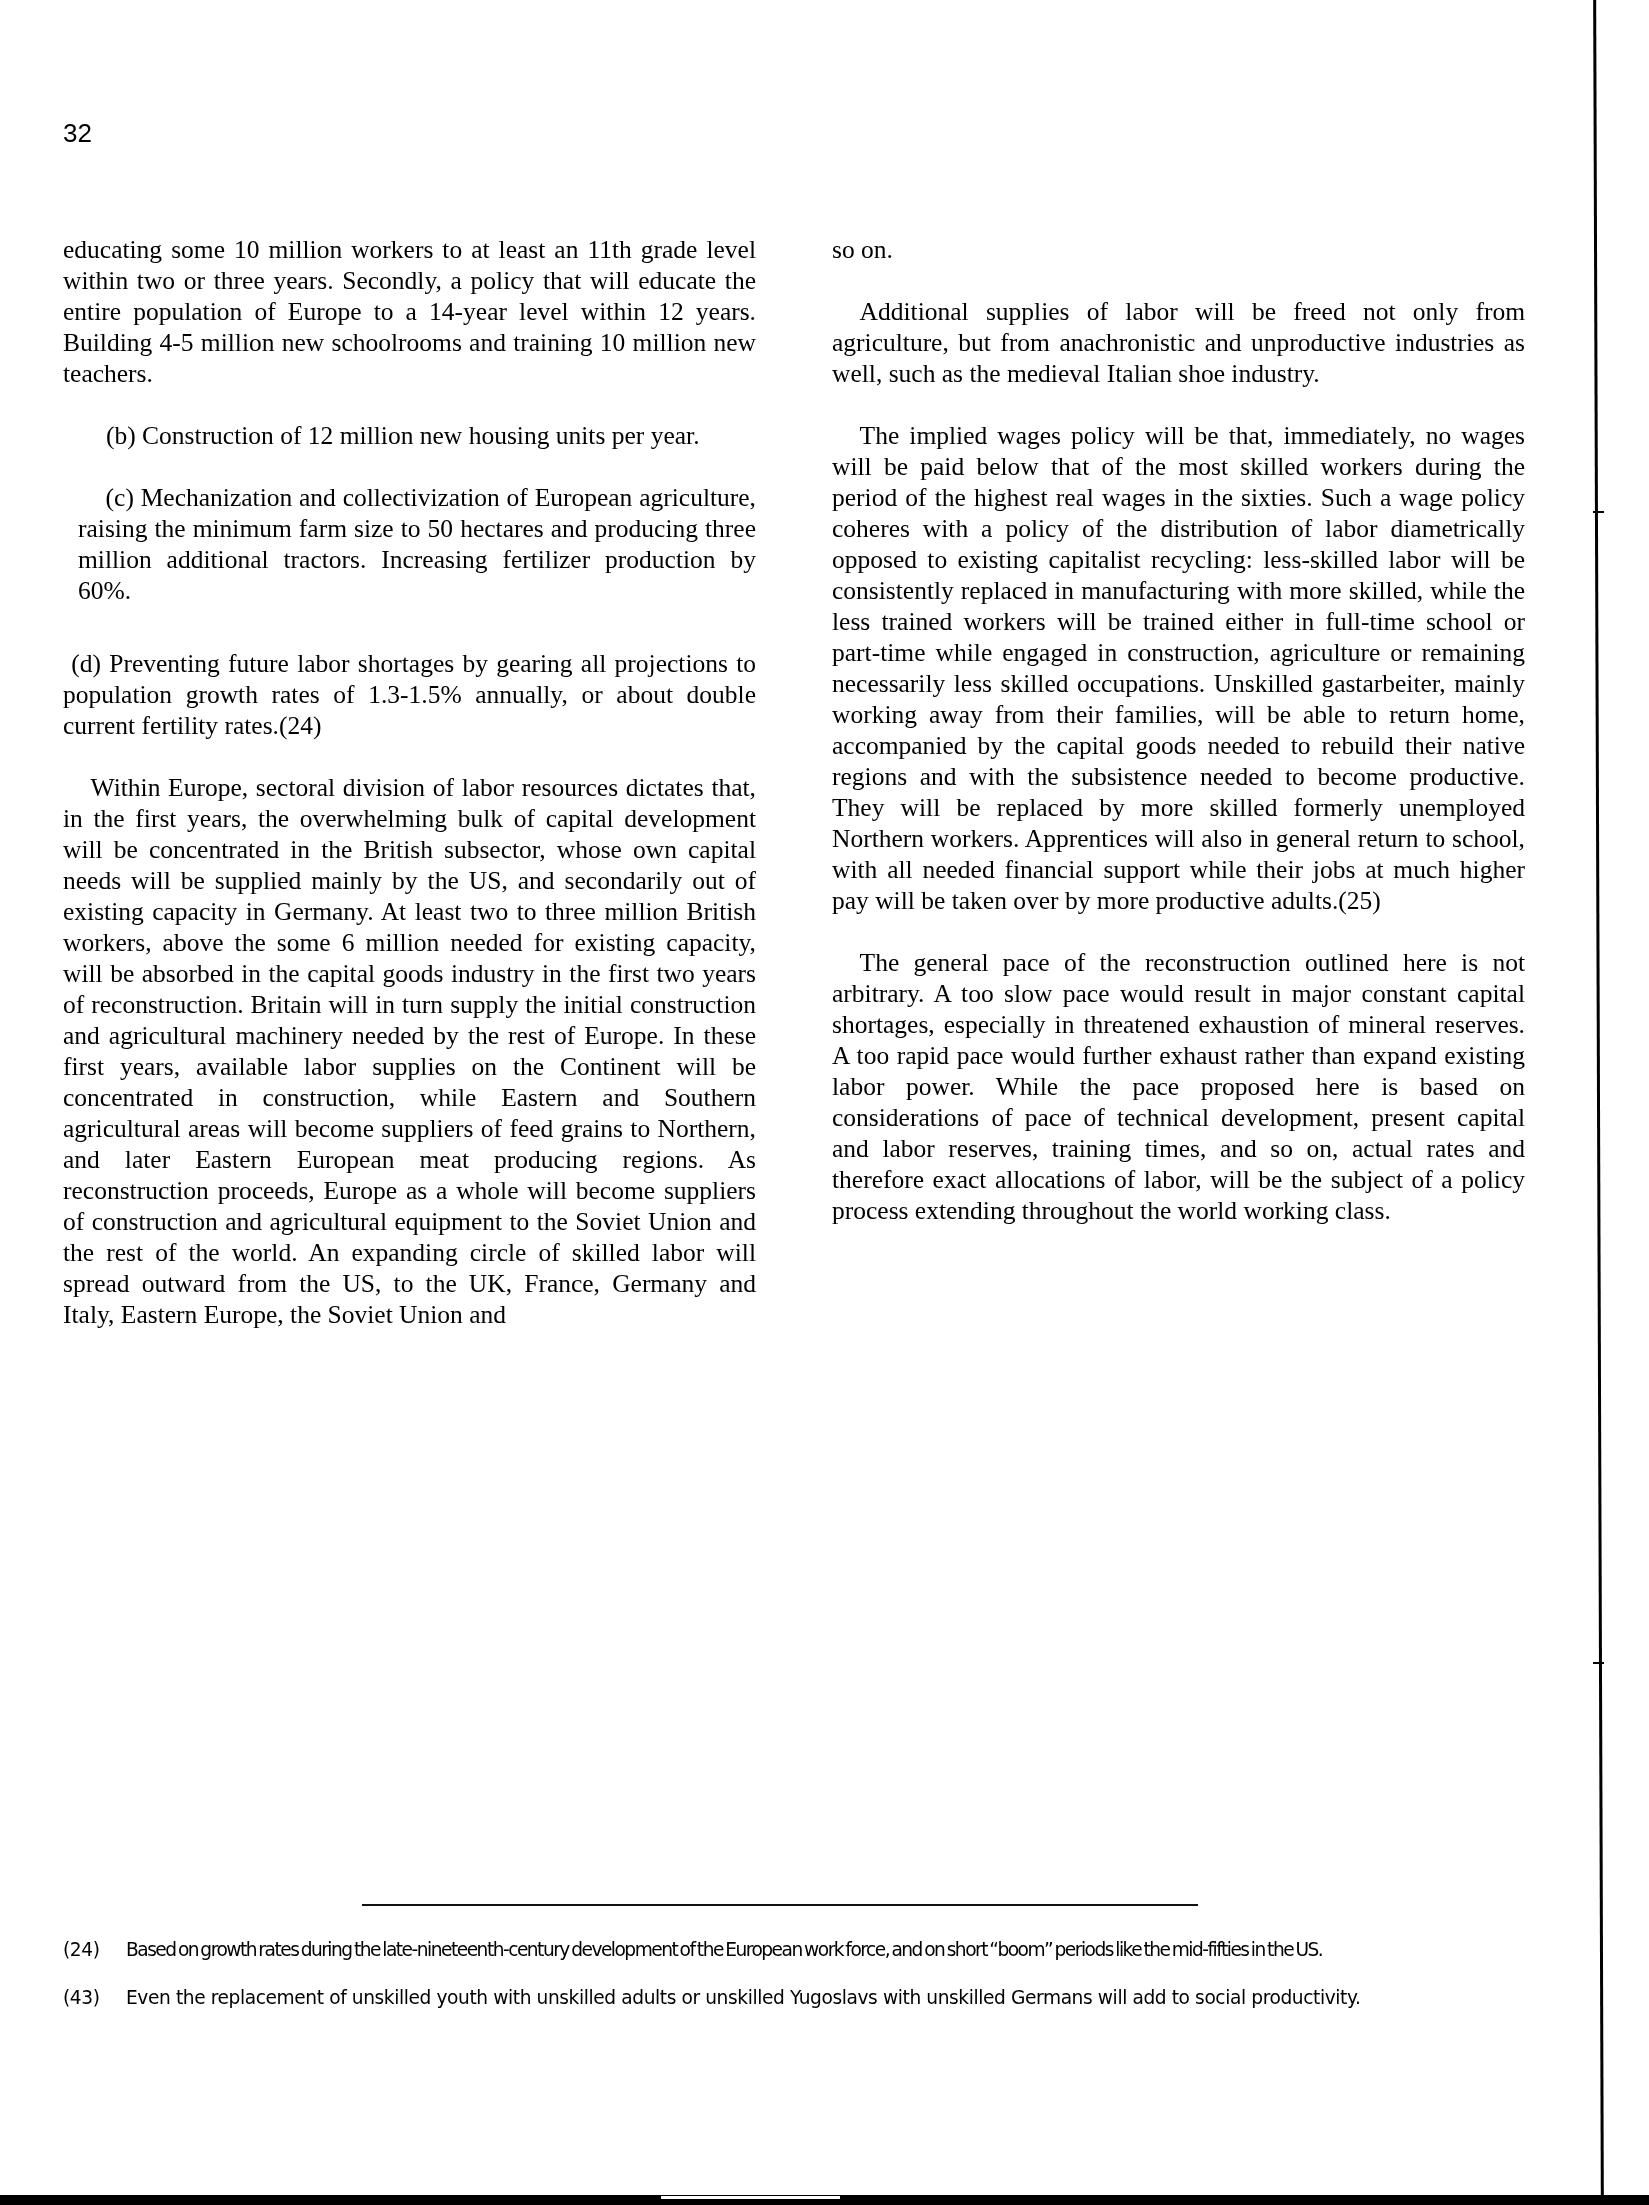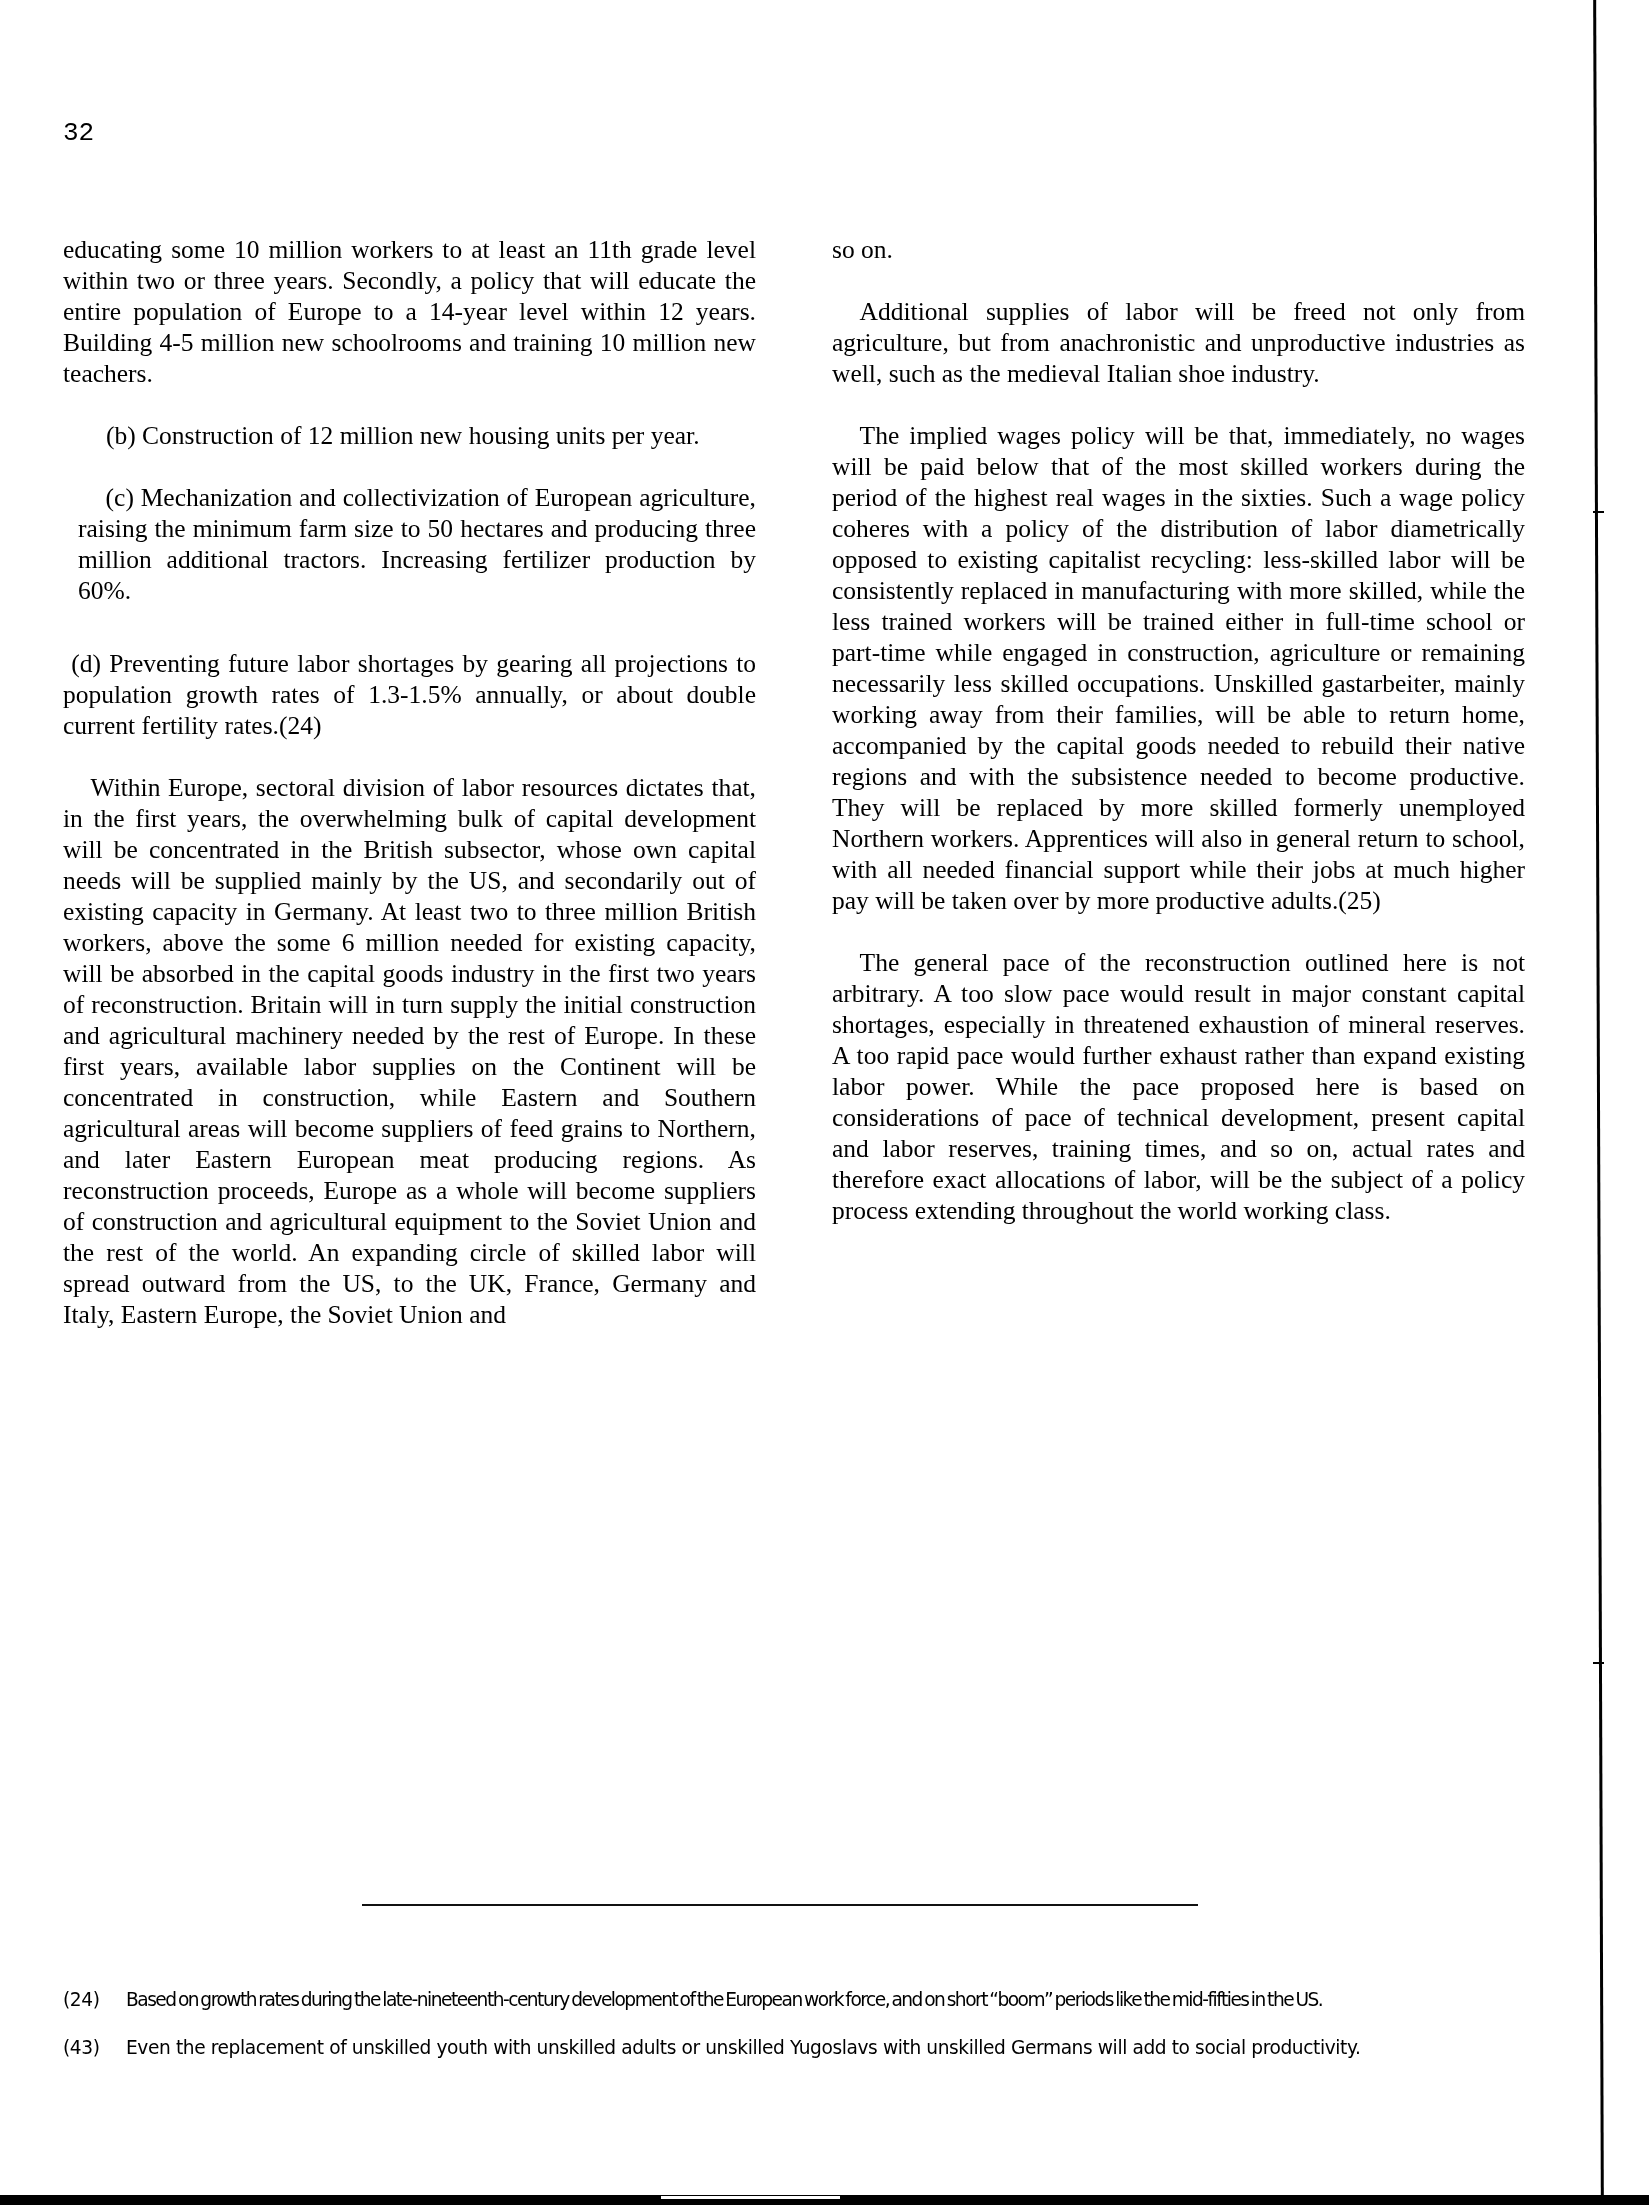--- a/index.html
+++ b/index.html
@@ -1,30 +1,30 @@
 <!DOCTYPE html>
 <html style="font-size:11px"><head>
   <meta charset="utf-8">
   <style>
     html, body { margin: 0; padding: 0; background: #ffffff; }
     body { width: 1649px; height: 2205px; position: relative; overflow: hidden; color: #000; }
     .page { position: absolute; left: 0; top: 0; width: 1649px; height: 2205px; background: #fff; }
-    .page-number { position: absolute; left: 63px; top: 118px; font-family: Liberation Mono, monospace; font-size: 26px; line-height: 30px; }
+    .page-number { position: absolute; left: 63px; top: 118px; font-family: Liberation Sans, sans-serif; font-size: 26px; line-height: 30px; }
     .col { position: absolute; top: 234px; width: 693px; font-family: "Liberation Serif", serif; font-size: 25.5px; line-height: 31px; text-align: justify; }
     .col-left { left: 63px; }
     .col-right { left: 832px; }
     .para { margin: 0 0 31px 0; }
     .indent { text-indent: 27.6px; }
     .indent-b { text-indent: 43px; }
     .indent-c-block { padding-left: 15px; text-indent: 27.6px; }
     .indent-d { text-indent: 8.3px; margin-top: 42px; }
     .tight { margin-bottom: 0; }
     .bold { font-weight: normal; }
     .rule { position: absolute; left: 362px; top: 1904px; width: 836px; height: 2.1px; background: #111; }
-    .footnotes { position: absolute; left: 63px; top: 1988px; width: 1454px; font-family: "DejaVu Sans", sans-serif; font-size: 18.6px; line-height: 23.4px; letter-spacing: -0.4px; }
+    .footnotes { position: absolute; left: 63px; top: 1938px; width: 1454px; font-family: "DejaVu Sans", sans-serif; font-size: 18.6px; line-height: 23.4px; letter-spacing: -0.4px; }
     .fn { margin: 0 0 25px 0; }
     .fn-num { display: inline-block; width: 63px; }
     .fn-text-condensed { letter-spacing: -1.5px; word-spacing: -2.1px; }
     .right-edge { position: absolute; left: 1597px; top: 0; width: 3.4px; height: 2201px; background: #000; transform: skewX(0.2deg); }
     .edge-tick { position: absolute; width: 11px; height: 2.1px; background: #000; }
     .bottom-band { position: absolute; left: 0; top: 2195px; width: 1649px; height: 10.3px; background: #000; }
     .bottom-notch { position: absolute; left: 661px; top: 2196px; width: 179px; height: 3.4px; background: #fff; }
   </style>
 </head>
 <body>

